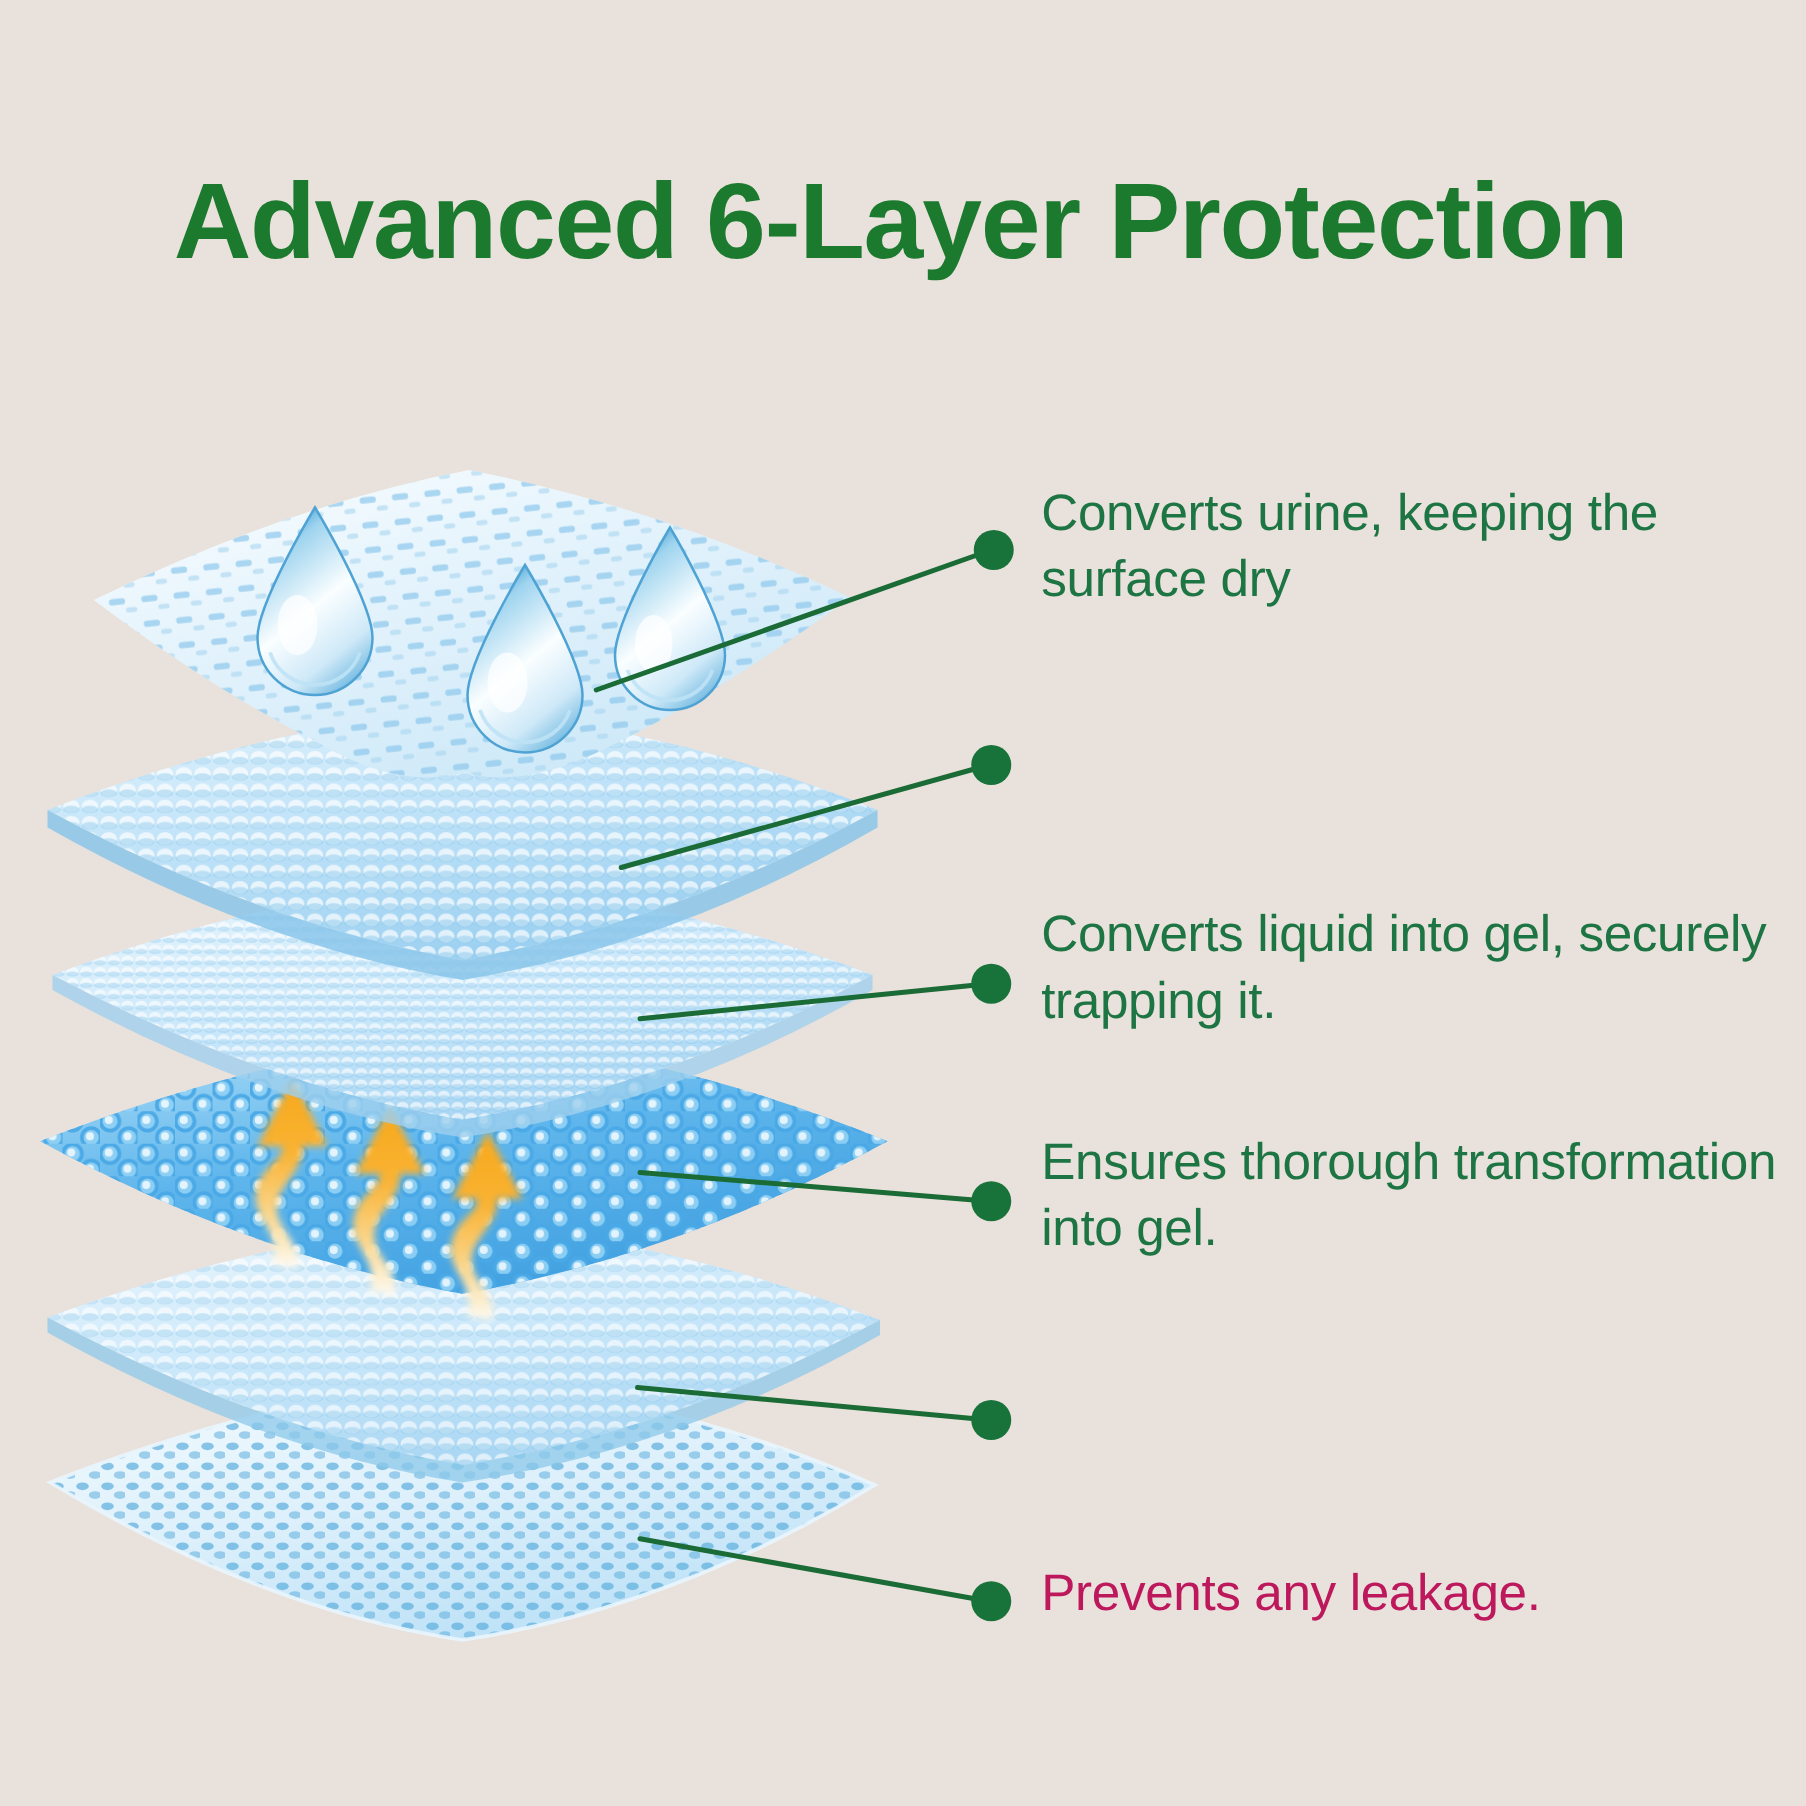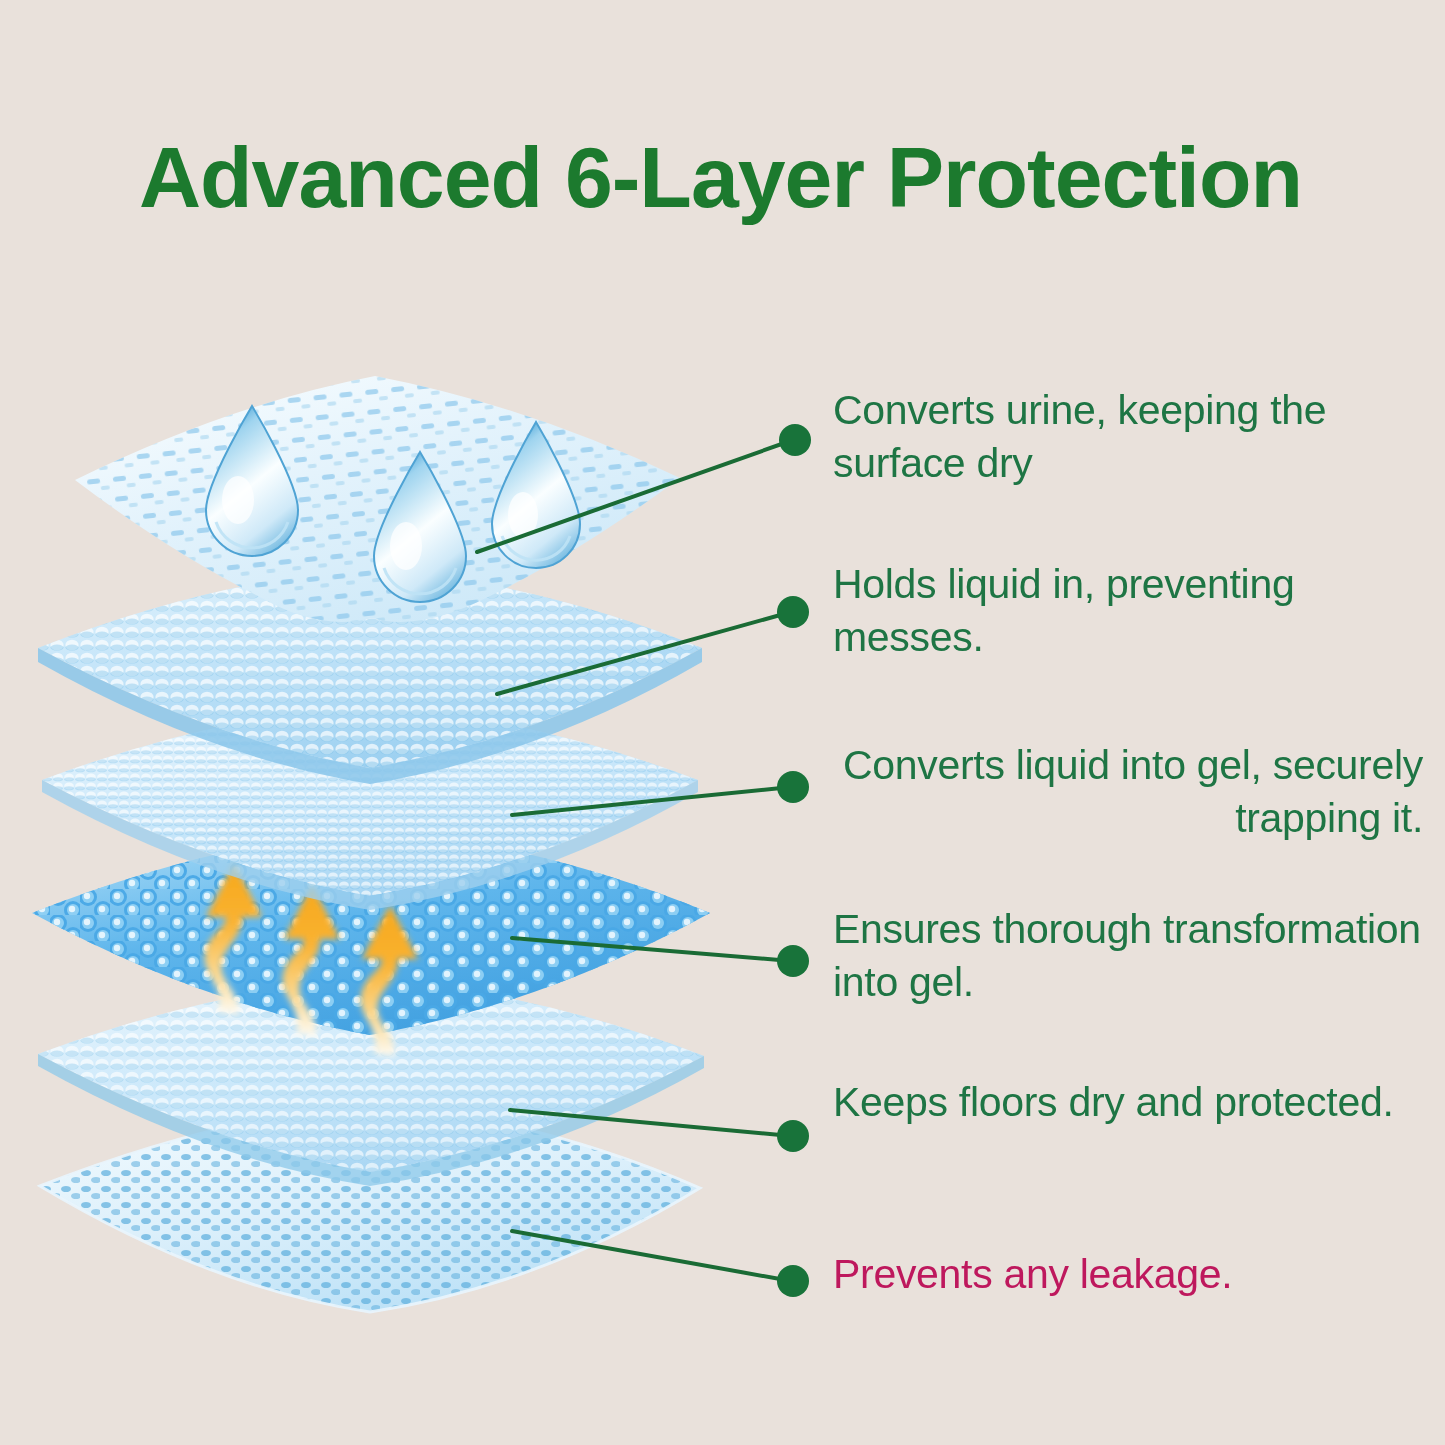--- a/index.html
+++ b/index.html
@@ -49,21 +49,21 @@
     width:590px;
     color:#1E7544;
     font-size:41px;
     line-height:1.30;
     font-family:"Liberation Sans", sans-serif;
     font-weight:400;
     letter-spacing:-0.3px;
   }
   .lbl1{top:384px;}
   .lbl2{top:558px;}
-  .lbl3{top:739px;text-align:right;}
+  .lbl3{top:721px;}
   .lbl4{top:903px;}
   .lbl5{top:1076px;}
   .lbl6{top:1248px;}
 </style>
 </head>
 <body style="background: rgb(233, 225, 219);">
 
 <div id="stage">
 
   <div id="title" style="color: rgb(28, 122, 46);">Advanced 6-Layer Protection</div>
@@ -242,19 +242,17 @@
       <circle cx="795" cy="440" r="16"></circle>
       <circle cx="793" cy="612" r="16"></circle>
       <circle cx="793" cy="787" r="16"></circle>
       <circle cx="793" cy="961" r="16"></circle>
       <circle cx="793" cy="1136" r="16"></circle>
       <circle cx="793" cy="1281" r="16"></circle>
     </g>
   </svg>
 
   <div class="label lbl1" style="color: rgb(30, 117, 68);">Converts urine, keeping the surface dry</div>
-  <div class="label lbl2" style="color: rgb(30, 117, 68);">Holds liquid in, preventing messes.</div>
   <div class="label lbl3" style="color: rgb(30, 117, 68);">Converts liquid into gel, securely trapping it.</div>
   <div class="label lbl4" style="color: rgb(30, 117, 68);">Ensures thorough transformation into gel.</div>
-  <div class="label lbl5" style="color: rgb(30, 117, 68);">Keeps floors dry and protected.</div>
   <div class="label lbl6" style="color: #be185d;">Prevents any leakage.</div>
 
 </div>
 
 </body></html>

